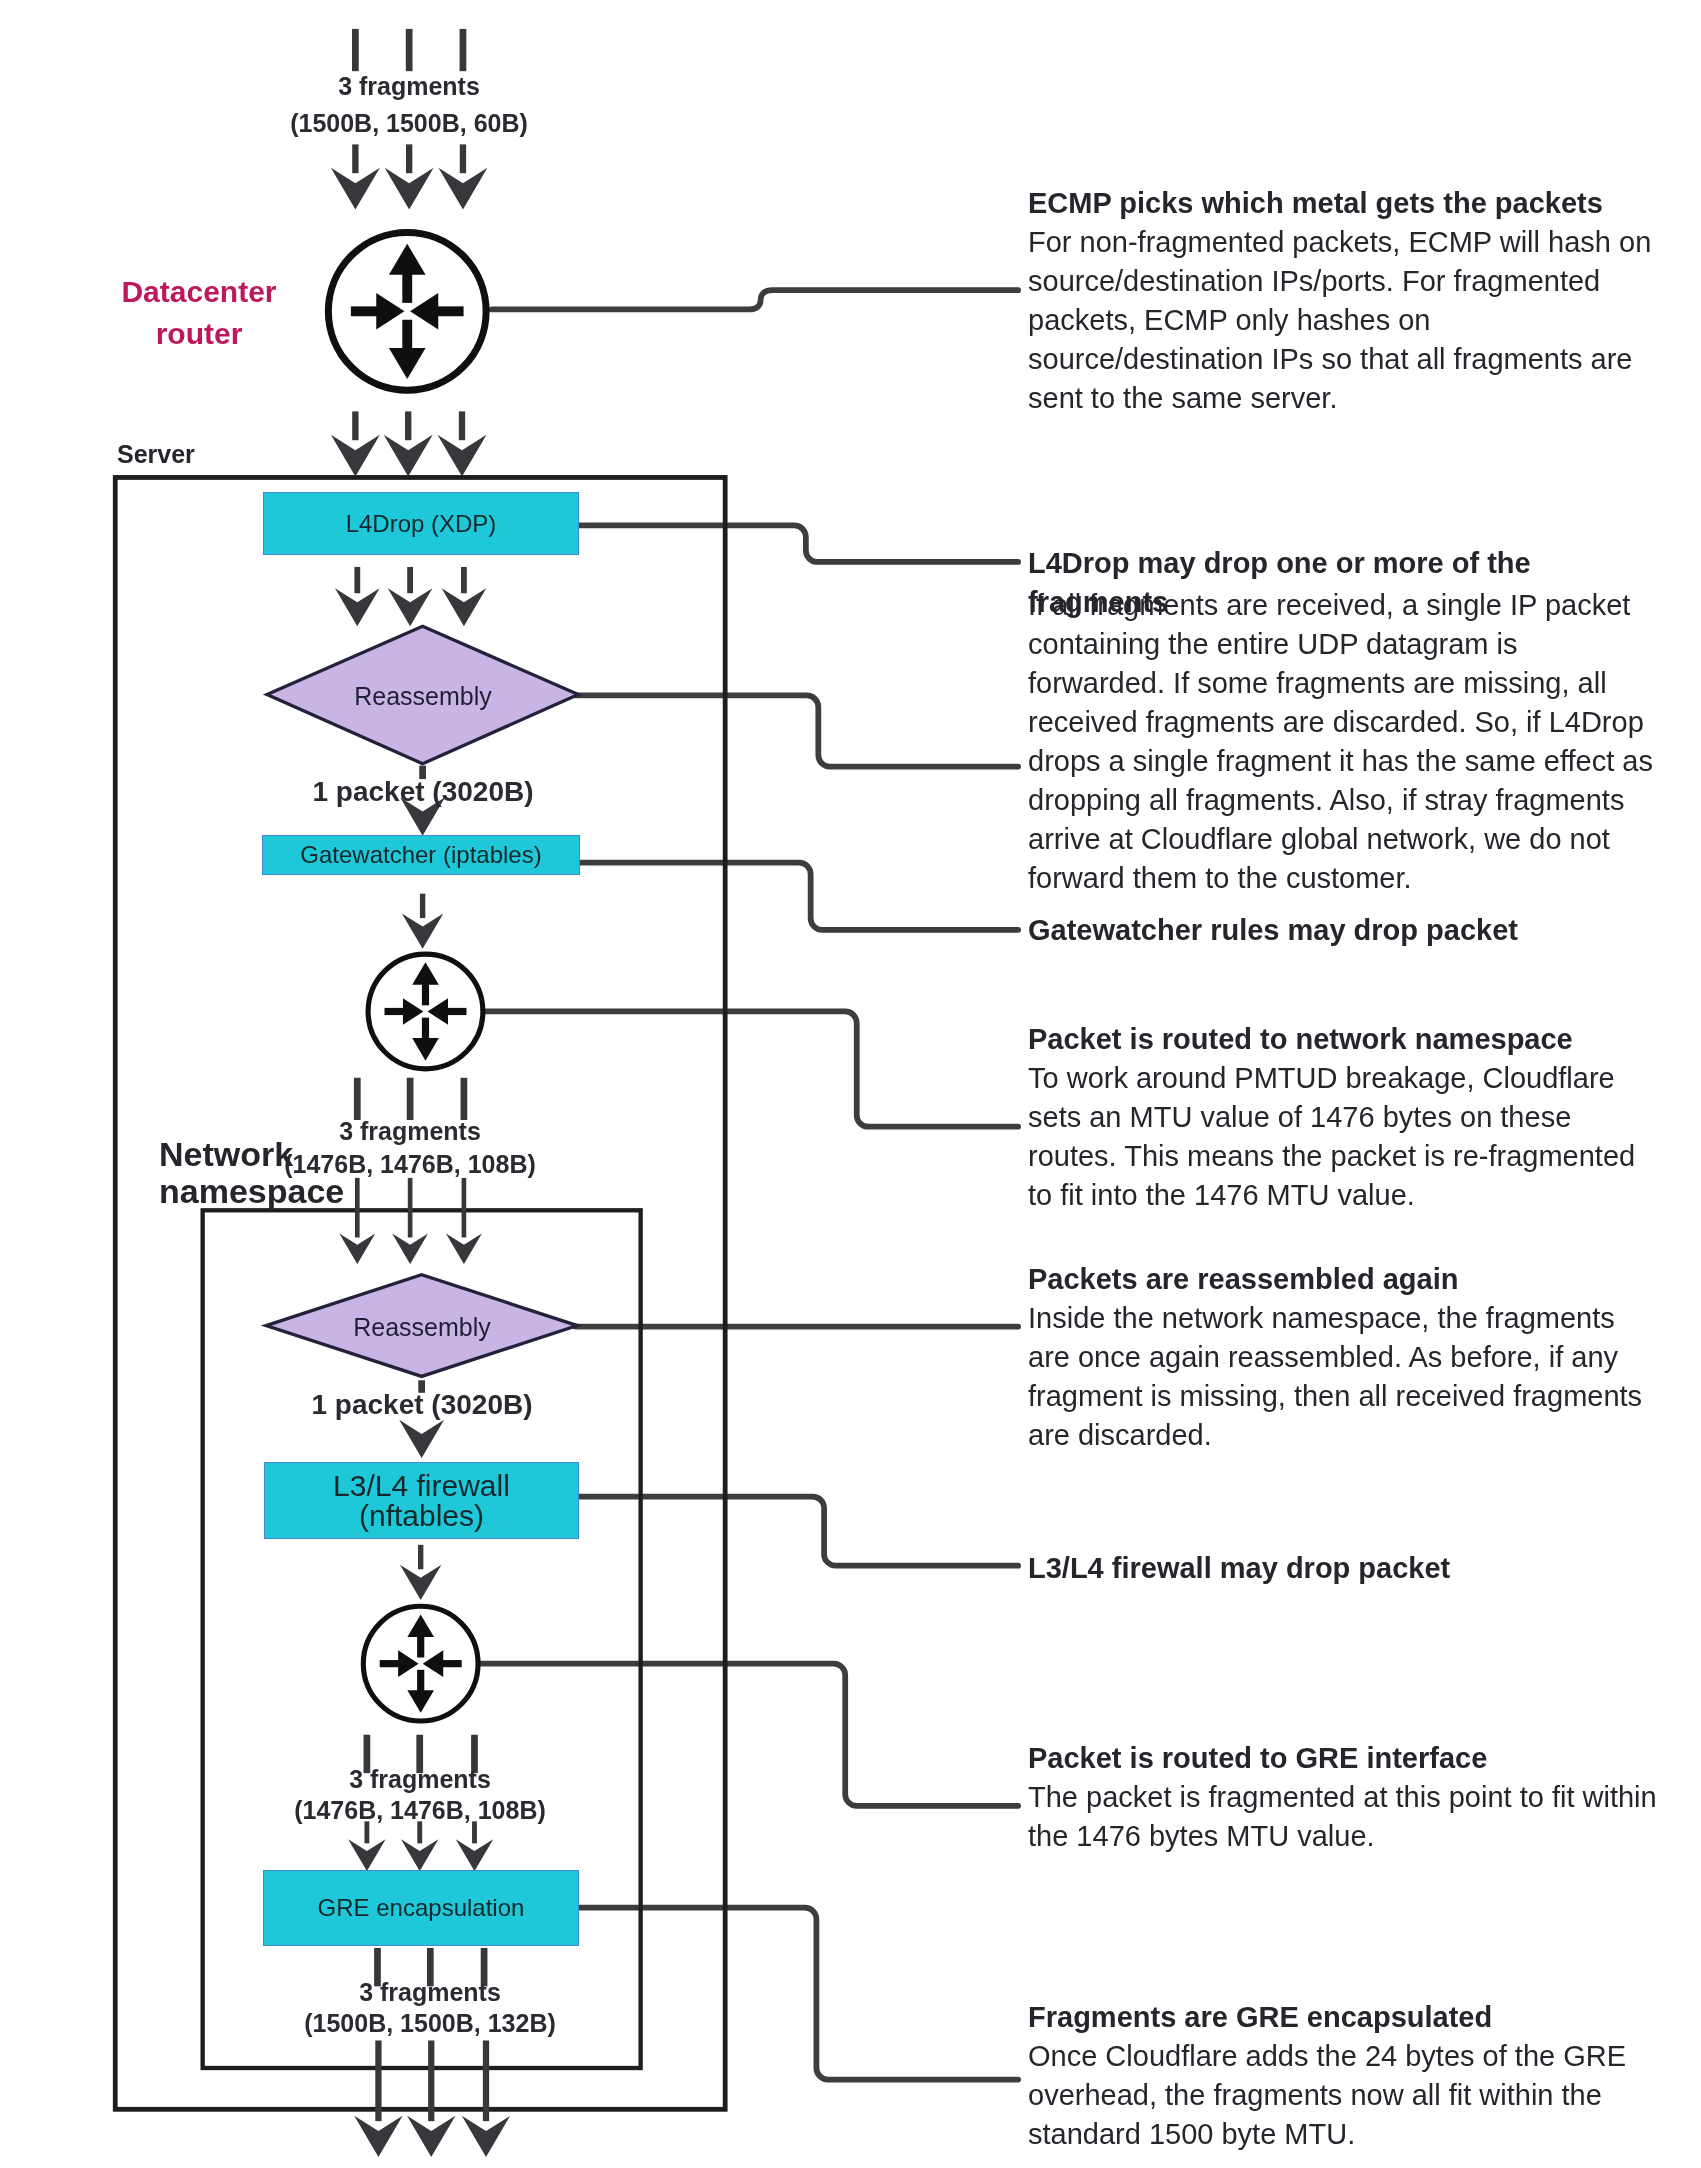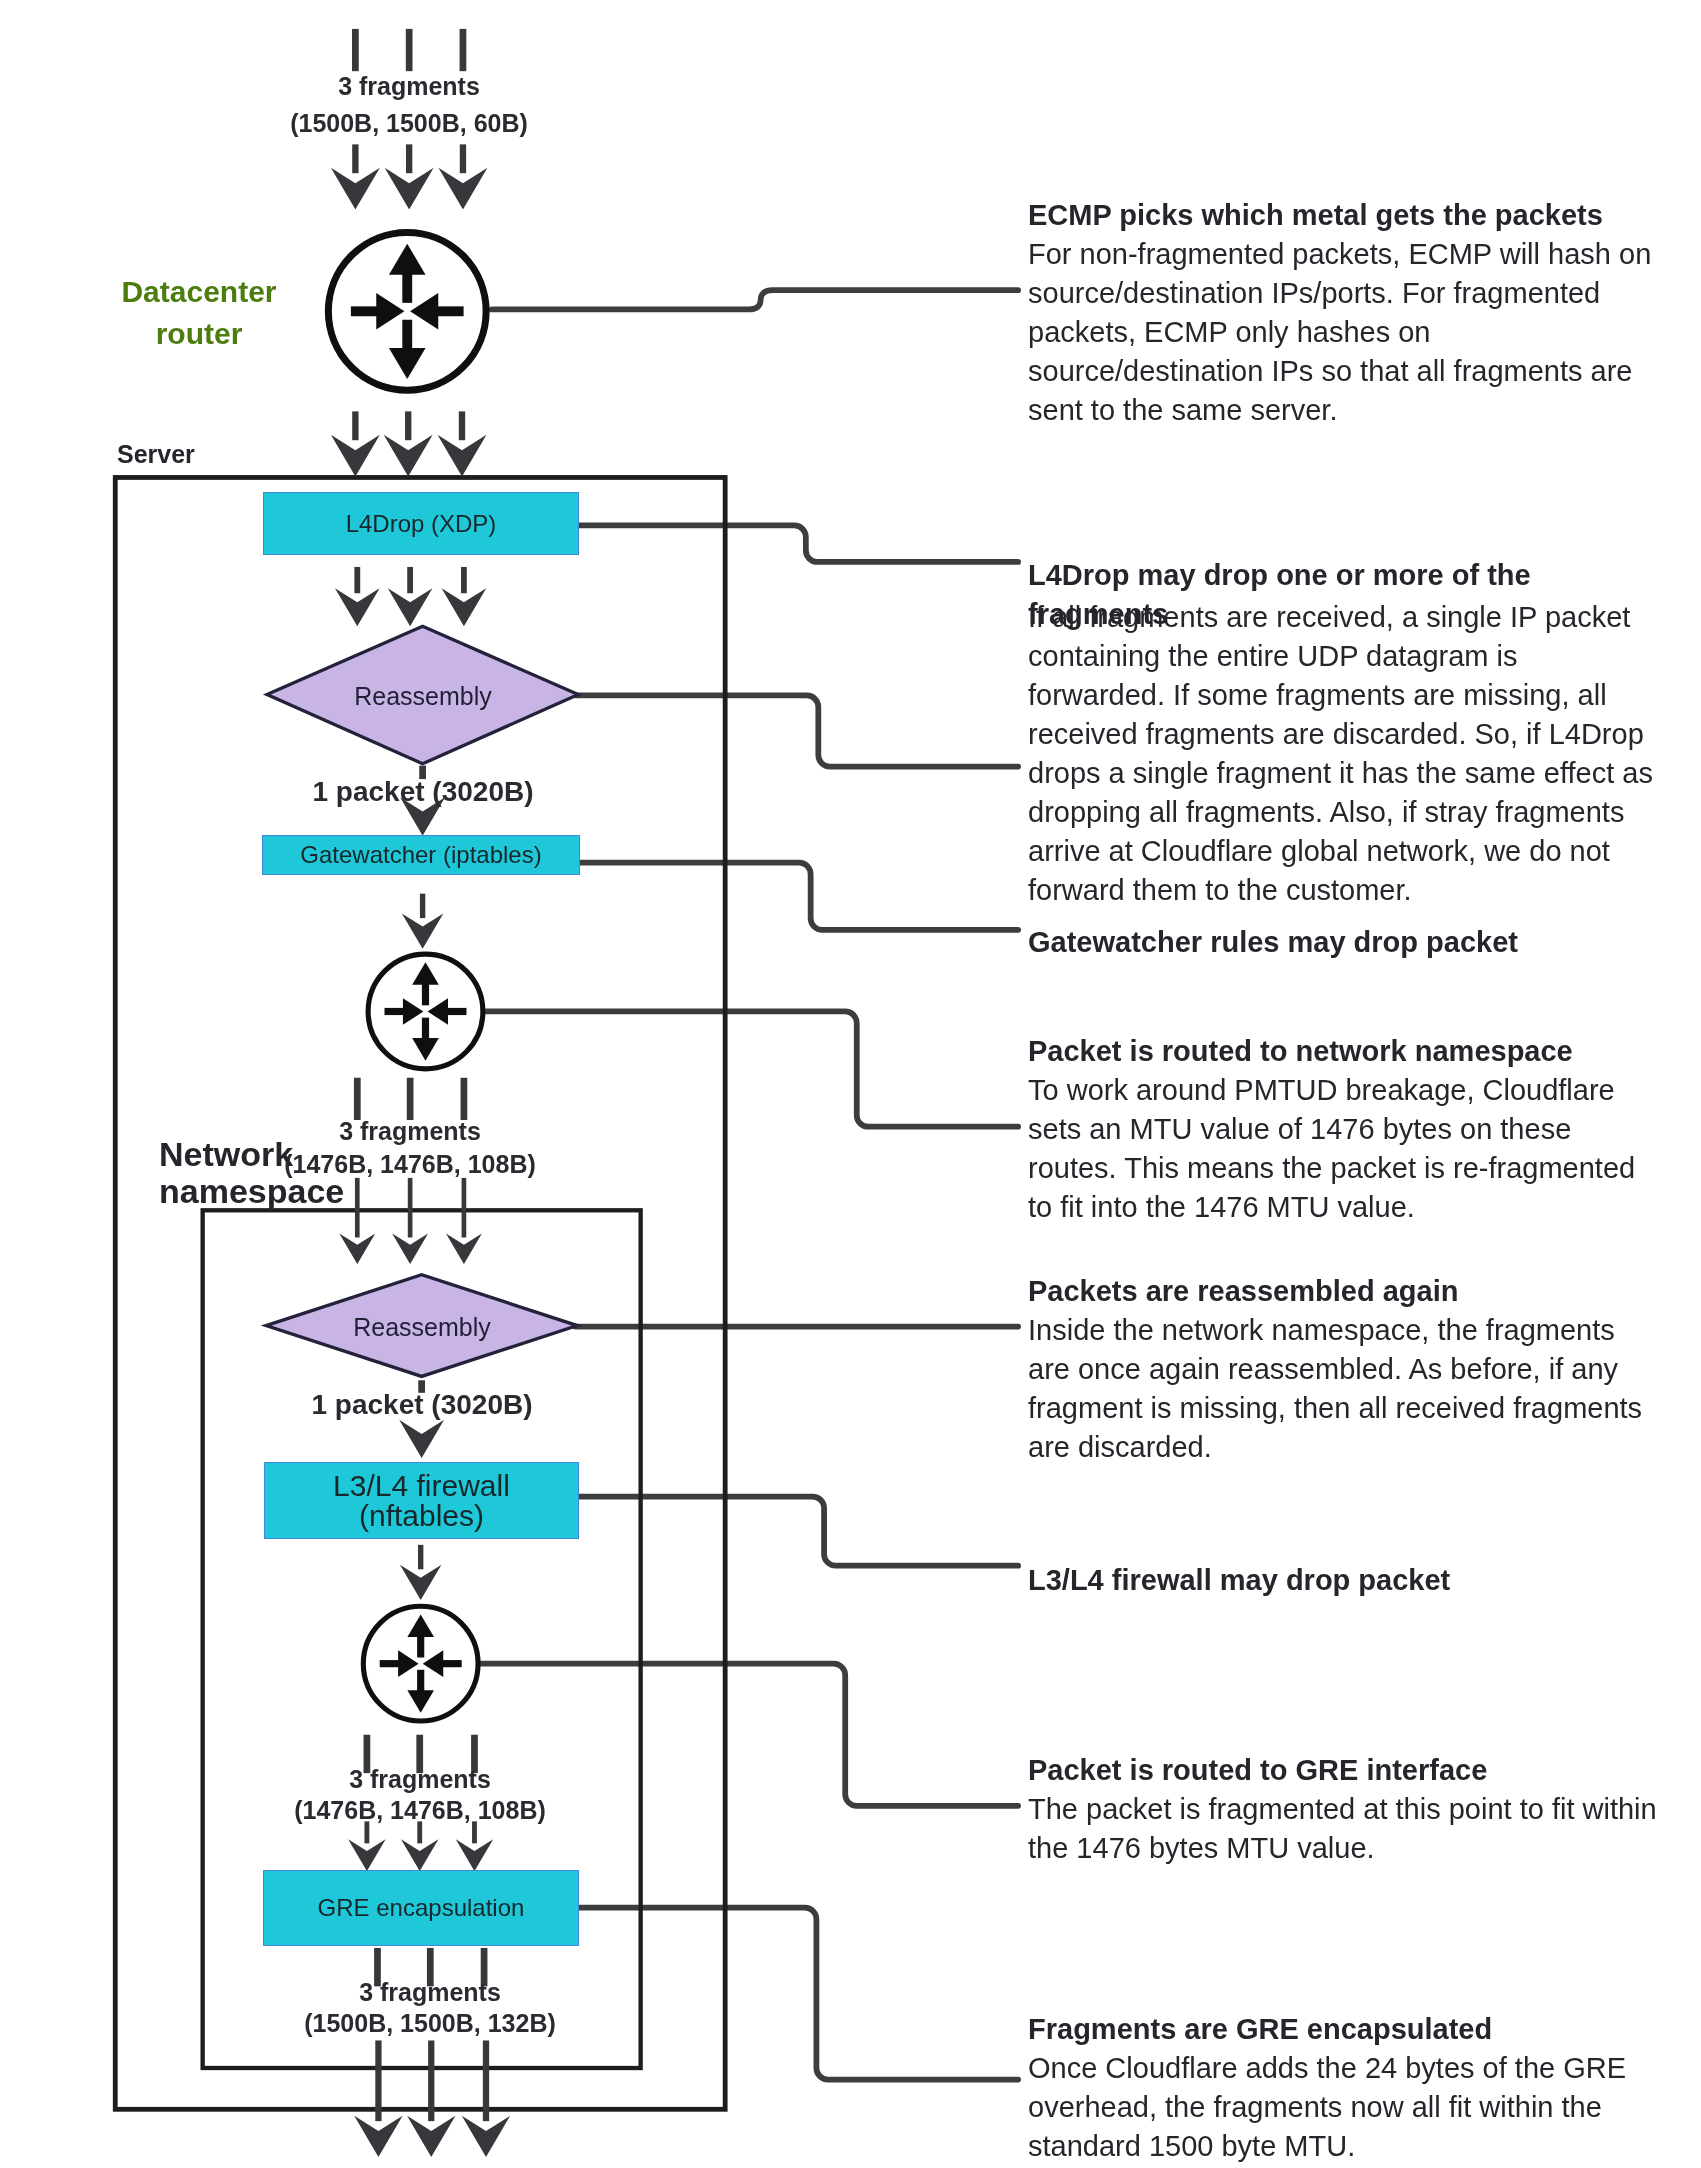--- a/index.html
+++ b/index.html
@@ -2,27 +2,27 @@
 <html><head>
 <meta charset="utf-8">
 <style>
   html,body{margin:0;padding:0;background:#fff;}
   .canvas{position:relative;width:1701px;height:2168px;background:#ffffff;
           font-family:"Liberation Sans","DejaVu Sans",sans-serif;color:#26252b;overflow:hidden;}
   svg.layer{position:absolute;left:0;top:0;z-index:1;}
   .txt{position:absolute;z-index:2;font-weight:bold;}
   .ctr{transform:translateX(-50%);text-align:center;white-space:nowrap;}
   .fraglabel{font-size:25px;line-height:31px;color:#2b2a30;}
-  .biglabel{font-size:30px;line-height:42px;color:#4d7c0f;text-align:center;}
+  .biglabel{font-size:30px;line-height:42px;color:#be185d;text-align:center;}
   .boxlabel{font-size:24px;color:#17272b;}
   .cbox{position:absolute;z-index:2;background:#1ec8d8;border:1.9px solid #4286d8;
         display:flex;flex-direction:column;align-items:center;justify-content:center;box-sizing:border-box;}
   .diamond-label{position:absolute;z-index:2;font-size:25px;color:#201f35;}
   .packet{position:absolute;z-index:2;font-size:28px;color:#2b2a30;font-weight:bold;}
-  .ann{position:absolute;z-index:2;left:1028px;width:632px;font-size:29px;line-height:39px;color:#26252b;margin-top:12px;}
+  .ann{position:absolute;z-index:2;left:1028px;width:632px;font-size:29px;line-height:39px;color:#26252b;}
   .ann-title{font-weight:bold;}
   #frag-top-1{left:409px;top:71px;}   #frag-top-2{left:409px;top:108px;}
   #dc-router{left:199px;top:271px;width:288px;margin-left:-144px;}
   #server-label{left:117px;top:440px;font-size:25px;}
   #box-l4drop{left:263px;top:492px;width:316px;height:63px;}
   #diamond1-label{left:423px;top:682px;transform:translateX(-50%);}
   #packet1{left:423px;top:776px;transform:translateX(-50%);}
   #box-gatewatcher{left:262px;top:835px;width:318px;height:40px;}
   #frag-mid-1{left:410px;top:1116px;}  #frag-mid-2{left:410px;top:1149px;}
   #netns-label{left:159px;top:1136px;font-size:34px;line-height:37px;}

